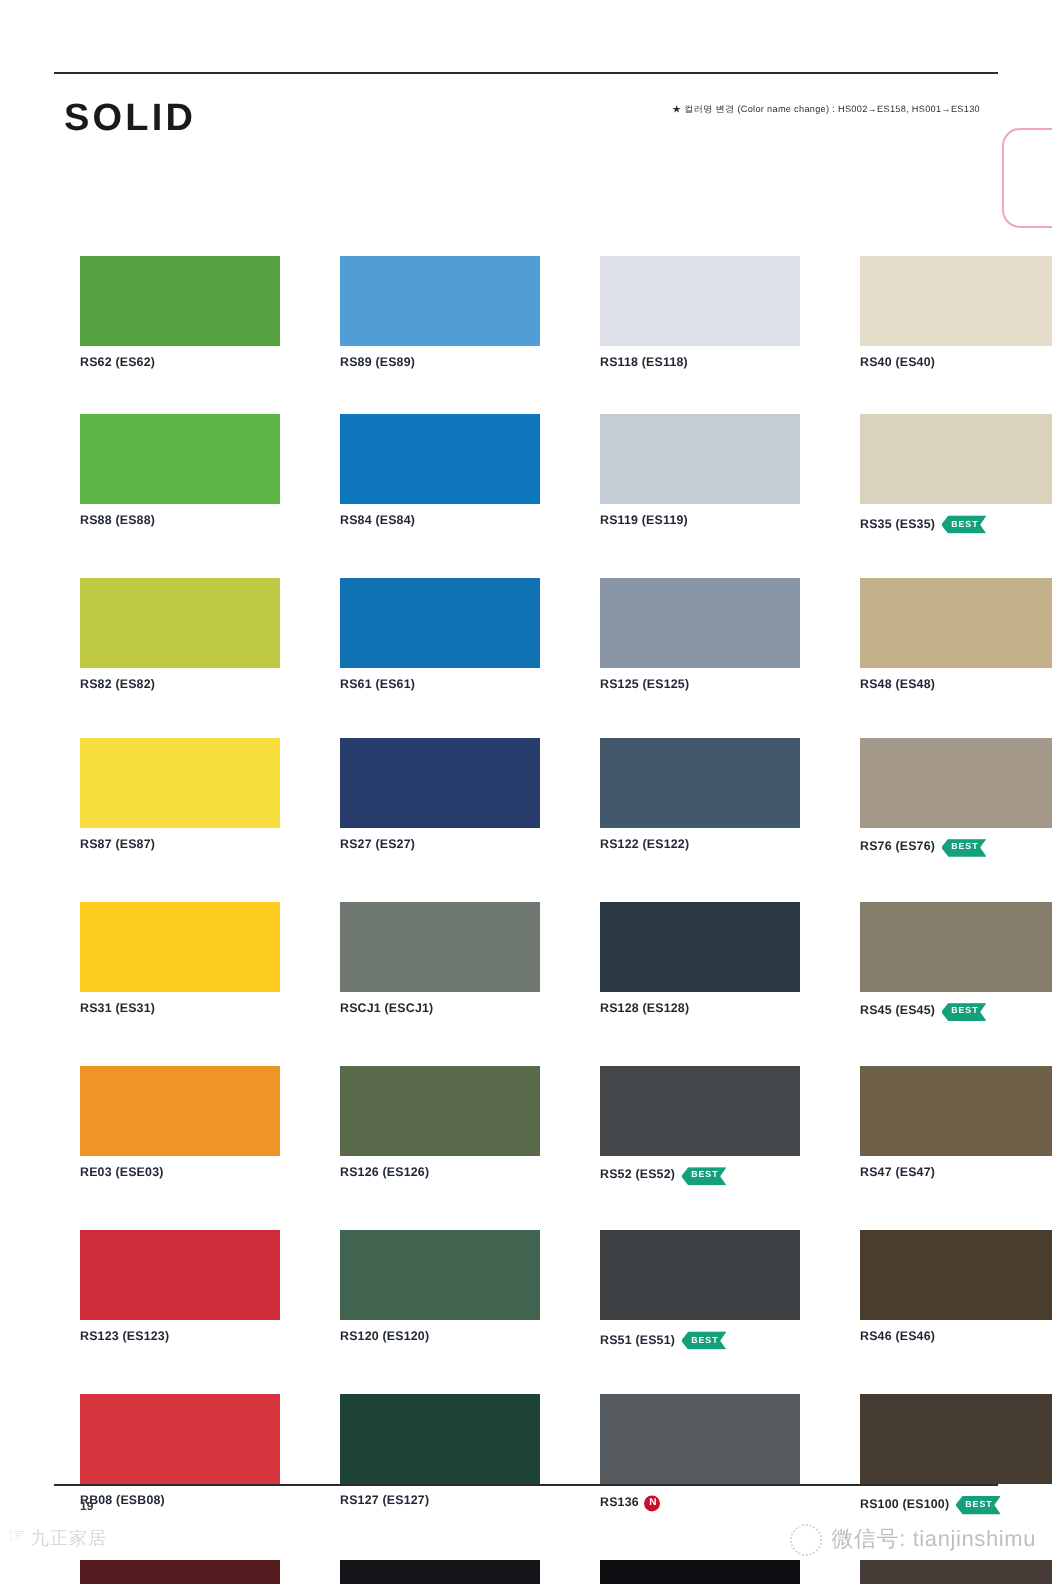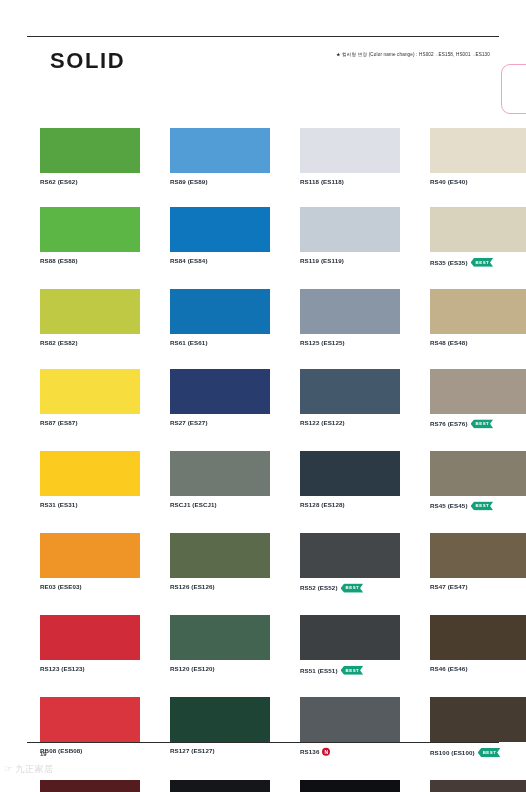--- a/index.html
+++ b/index.html
@@ -26,23 +26,23 @@
   .top-rule {
     position: absolute;
     left: 27px;
     top: 36px;
     width: 472px;
     height: 1px;
     background: #2b2b2b;
   }
   .title {
     position: absolute;
-    left: 50px;
+    left: 32px;
     top: 50px;
-    font-size: 22px;
+    font-size: 19px;
     font-weight: 700;
     letter-spacing: 1.6px;
     color: #1a1a1a;
     line-height: 1;
   }
   .note {
     position: absolute;
     right: 36px;
     top: 52px;
     font-size: 4.6px;
@@ -425,14 +425,18 @@
 
   <div class="bottom-rule"></div>
 
   <div class="page-num">19</div>
 
   <div class="watermark">
     <span class="wm-mark">☞</span>
     <span>九正家居</span>
   </div>
 
+  <div class="wechat">
+    <span class="wechat-icon"></span>
+    <span>微信号: tianjinshimu</span>
+  </div>
 
 </div>
 
 </body></html>

